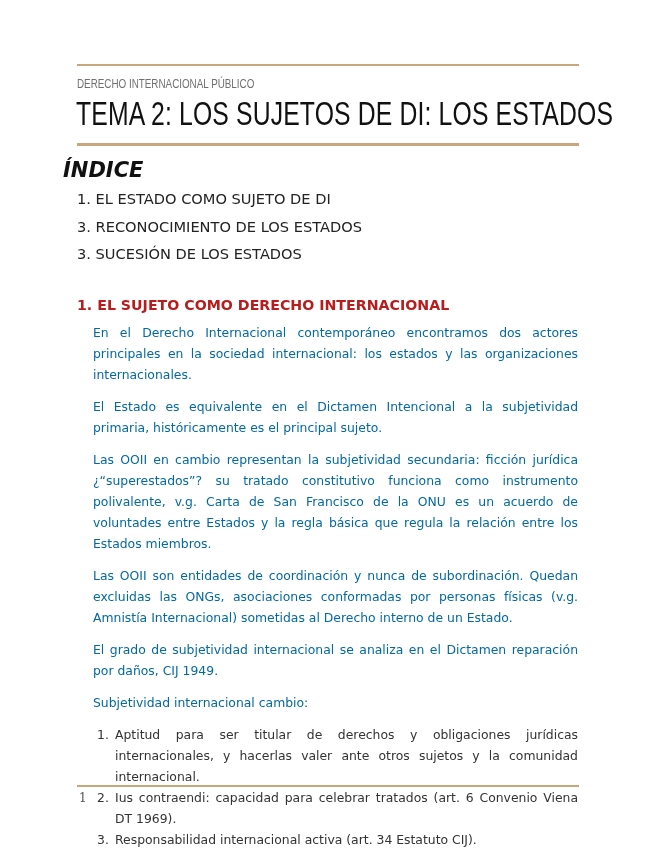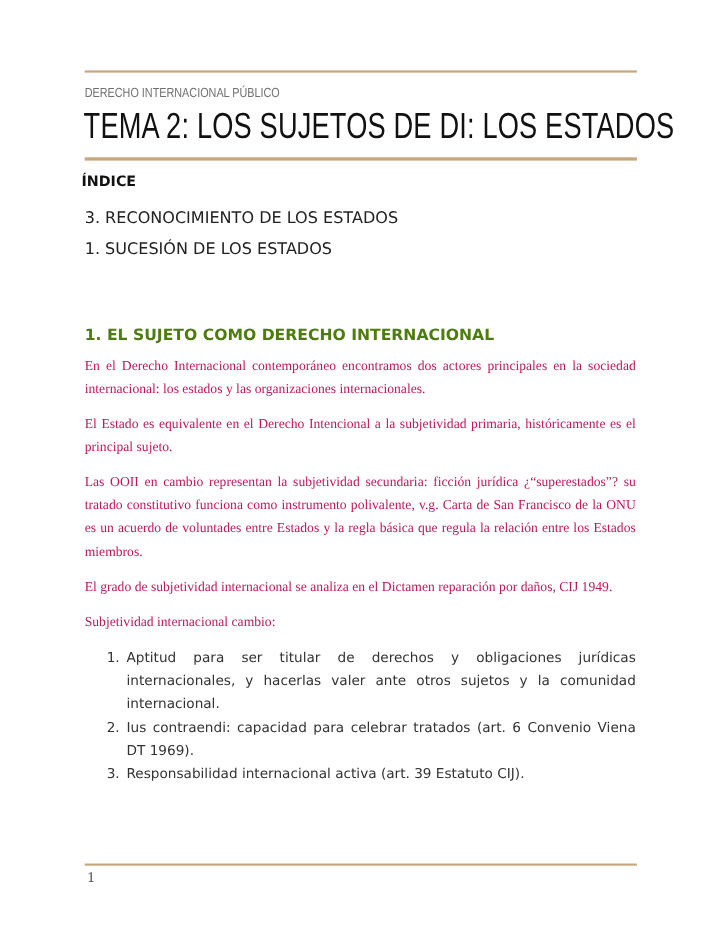--- a/index.html
+++ b/index.html
@@ -7,56 +7,58 @@
          font-family: "DejaVu Sans", sans-serif; color: #333333; }
   .page { position: absolute; left: 0; top: 0; width: 655px; height: 848px; }
   .rule { position: absolute; left: 77px; width: 502px; background: #c9a77d; }
   .rule.top { top: 64px; height: 2px; }
   .rule.mid { top: 143px; height: 3px; }
   .rule.bot { top: 785px; height: 2px; }
   .subject { position: absolute; left: 77px; top: 77px; font-family: "Liberation Sans Narrow", "Liberation Sans", sans-serif;
              font-size: 12px; color: #707070; letter-spacing: 0px; transform: scaleX(0.82); transform-origin: left top; white-space: nowrap; }
   .title { position: absolute; left: 76px; top: 95px; font-family: "Liberation Sans", sans-serif; font-size: 33px; color: #111111;
            white-space: nowrap; transform: scaleX(0.75); transform-origin: left top; letter-spacing: 0.2px; }
-  .index-heading { position: absolute; left: 74px; top: 158px; font-size: 13px; font-weight: bold; color: #111; white-space: nowrap; }
+  .index-heading { position: absolute; left: 63px; top: 158px; font-size: 21px; font-weight: bold; color: #111; white-space: nowrap; font-style: italic; }
   .index-list { position: absolute; left: 77px; top: 188px; margin: 0; padding: 0; list-style: none; }
   .index-list li { font-size: 14.6px; color: #222; height: 27.5px; line-height: 22px; white-space: nowrap; }
-  .section-heading { position: absolute; left: 77px; top: 297px; font-size: 14.2px; font-weight: bold; color: #4d7c0f; white-space: nowrap; text-align: right; }
+  .section-heading { position: absolute; left: 77px; top: 297px; font-size: 14.2px; font-weight: bold; color: #b91c1c; white-space: nowrap; text-align: right; }
   .body { position: absolute; left: 77px; top: 322px; width: 501px; }
-  .body p { margin: 0 0 11px 0; font-size: 12.4px; line-height: 21px; text-align: justify; color: #be185d; font-family: Liberation Serif, serif; }
+  .body p { margin: 0 0 11px 16px; font-size: 12.4px; line-height: 21px; text-align: justify; color: #0369a1; }
   .olist { margin: 0; padding: 0; list-style: none; }
   .olist li { position: relative; padding-left: 38px; font-size: 12.4px; line-height: 21px; text-align: justify; color: #333; }
   .olist li .num { position: absolute; left: 20px; top: 0; }
   .page-number { position: absolute; left: 79px; top: 791px; font-family: "DejaVu Serif", serif; font-size: 12px; color: #555; }
 </style>
 </head>
 <body>
 
 <div class="page">
   <div class="rule top"></div>
   <div class="subject">DERECHO INTERNACIONAL PÚBLICO</div>
   <div class="title">TEMA 2: LOS SUJETOS DE DI: LOS ESTADOS</div>
   <div class="rule mid"></div>
 
   <div class="index-heading">ÍNDICE</div>
   <ul class="index-list">
+    <li>1. EL ESTADO COMO SUJETO DE DI</li>
     <li>3. RECONOCIMIENTO DE LOS ESTADOS</li>
-    <li>1. SUCESIÓN DE LOS ESTADOS</li>
+    <li>3. SUCESIÓN DE LOS ESTADOS</li>
   </ul>
 
   <div class="section-heading">1. EL SUJETO COMO DERECHO INTERNACIONAL</div>
 
   <div class="body">
     <p>En el Derecho Internacional contemporáneo encontramos dos actores principales en la sociedad internacional: los estados y las organizaciones internacionales.</p>
-    <p>El Estado es equivalente en el Derecho Intencional a la subjetividad primaria, históricamente es el principal sujeto.</p>
+    <p>El Estado es equivalente en el Dictamen Intencional a la subjetividad primaria, históricamente es el principal sujeto.</p>
     <p>Las OOII en cambio representan la subjetividad secundaria: ficción jurídica ¿“superestados”? su tratado constitutivo funciona como instrumento polivalente, v.g. Carta de San Francisco de la ONU es un acuerdo de voluntades entre Estados y la regla básica que regula la relación entre los Estados miembros.</p>
+    <p>Las OOII son entidades de coordinación y nunca de subordinación. Quedan excluidas las ONGs, asociaciones conformadas por personas físicas (v.g. Amnistía Internacional) sometidas al Derecho interno de un Estado.</p>
     <p>El grado de subjetividad internacional se analiza en el Dictamen reparación por daños, CIJ 1949.</p>
     <p>Subjetividad internacional cambio:</p>
     <ol class="olist">
       <li><span class="num">1.</span><span>Aptitud para ser titular de derechos y obligaciones jurídicas internacionales, y hacerlas valer ante otros sujetos y la comunidad internacional.</span></li>
       <li><span class="num">2.</span><span>Ius contraendi: capacidad para celebrar tratados (art. 6 Convenio Viena DT 1969).</span></li>
-      <li><span class="num">3.</span><span>Responsabilidad internacional activa (art. 39 Estatuto CIJ).</span></li>
+      <li><span class="num">3.</span><span>Responsabilidad internacional activa (art. 34 Estatuto CIJ).</span></li>
     </ol>
   </div>
 
   <div class="rule bot"></div>
   <div class="page-number">1</div>
 </div>
 
 </body></html>

